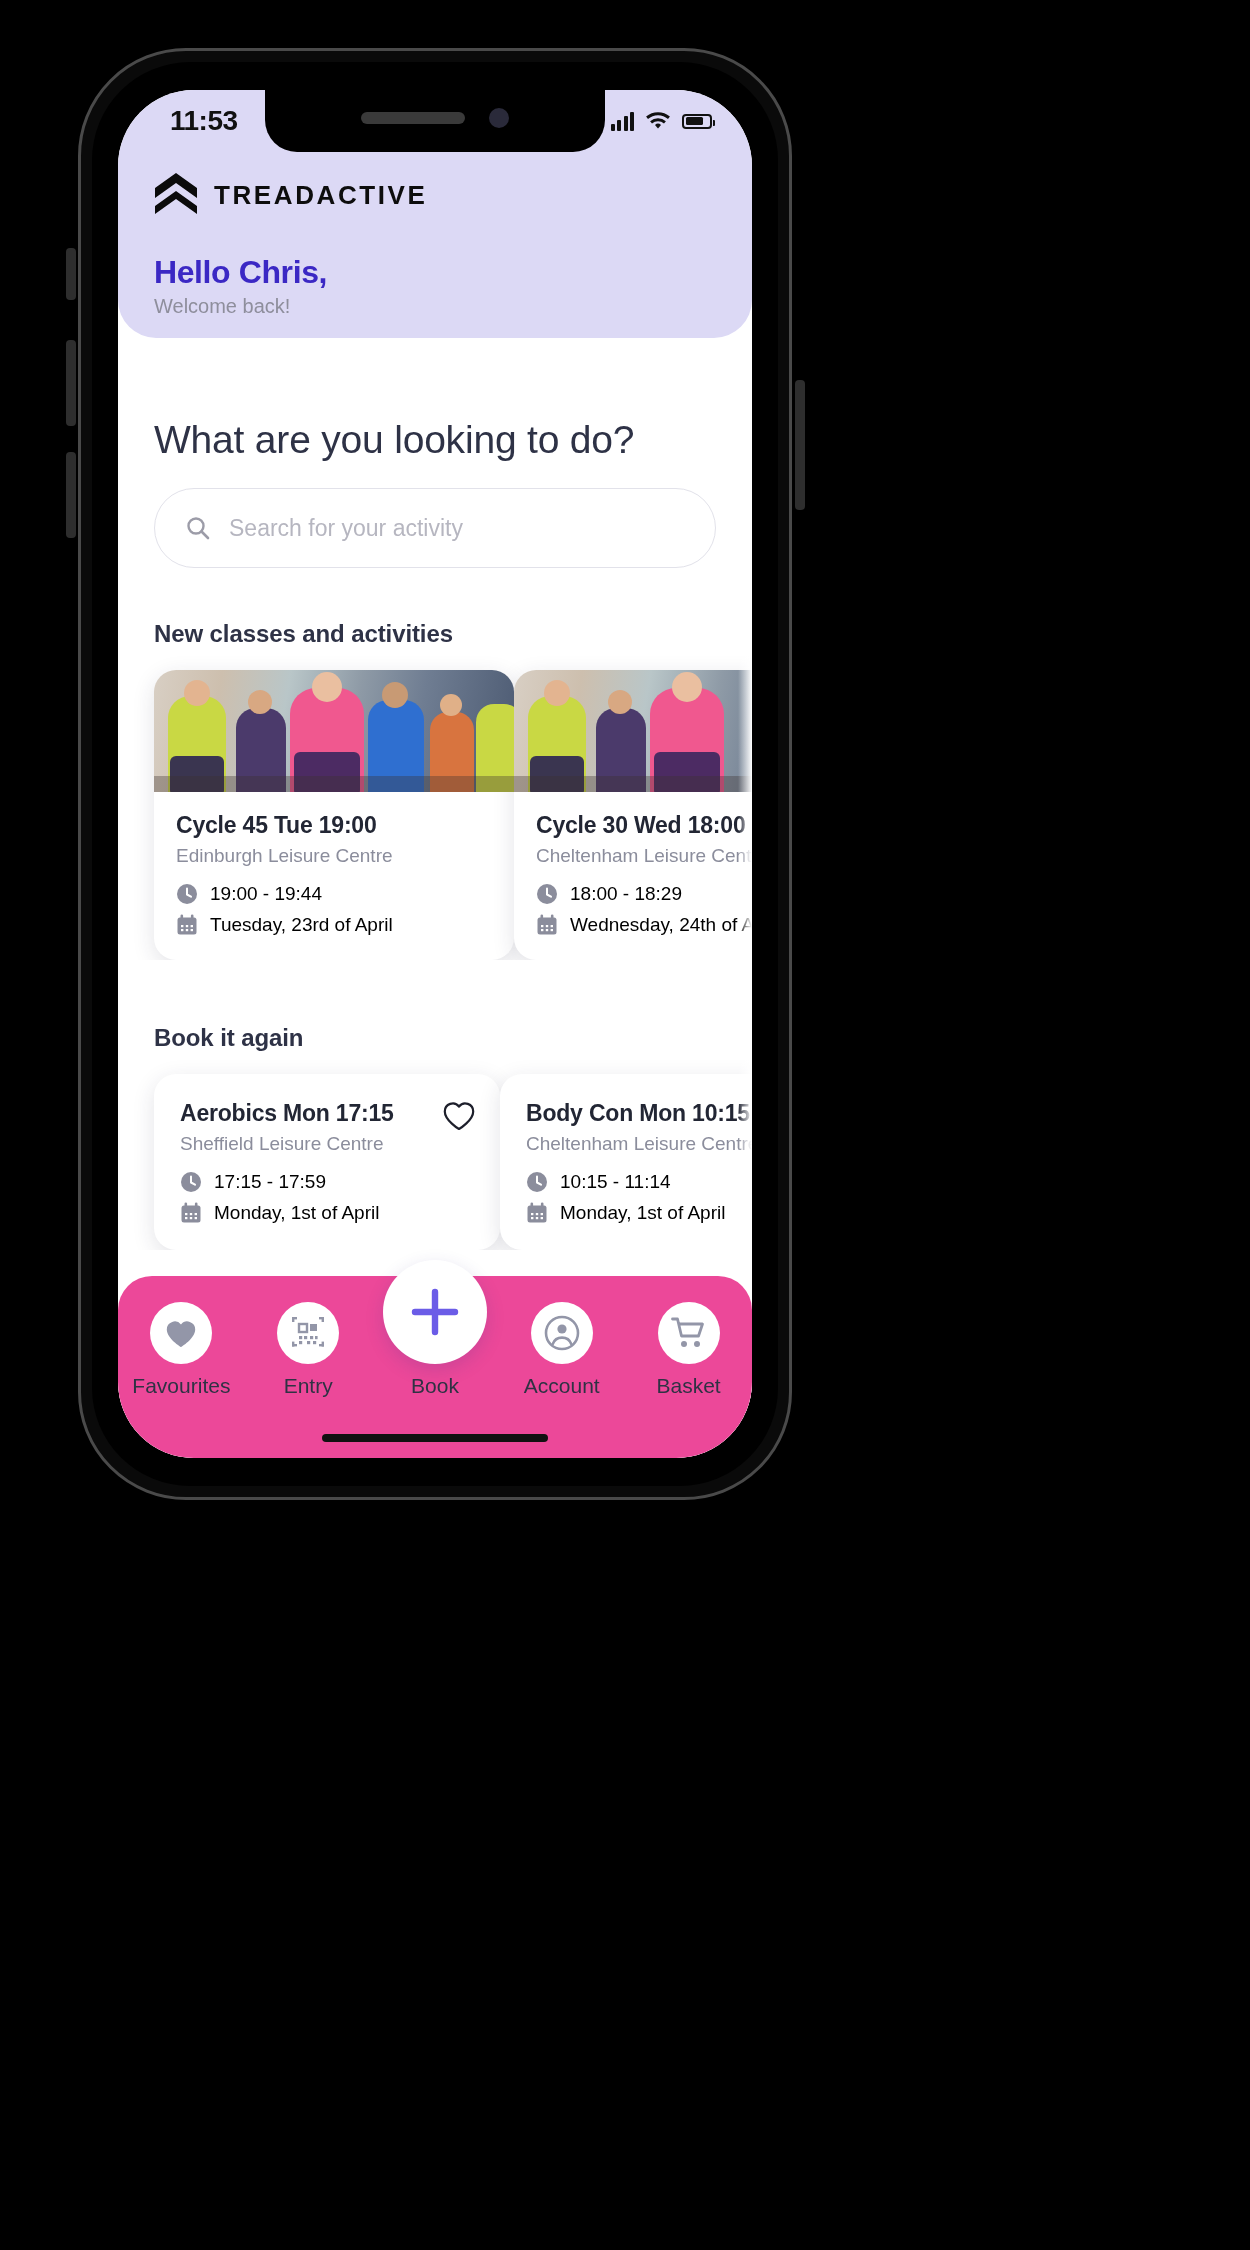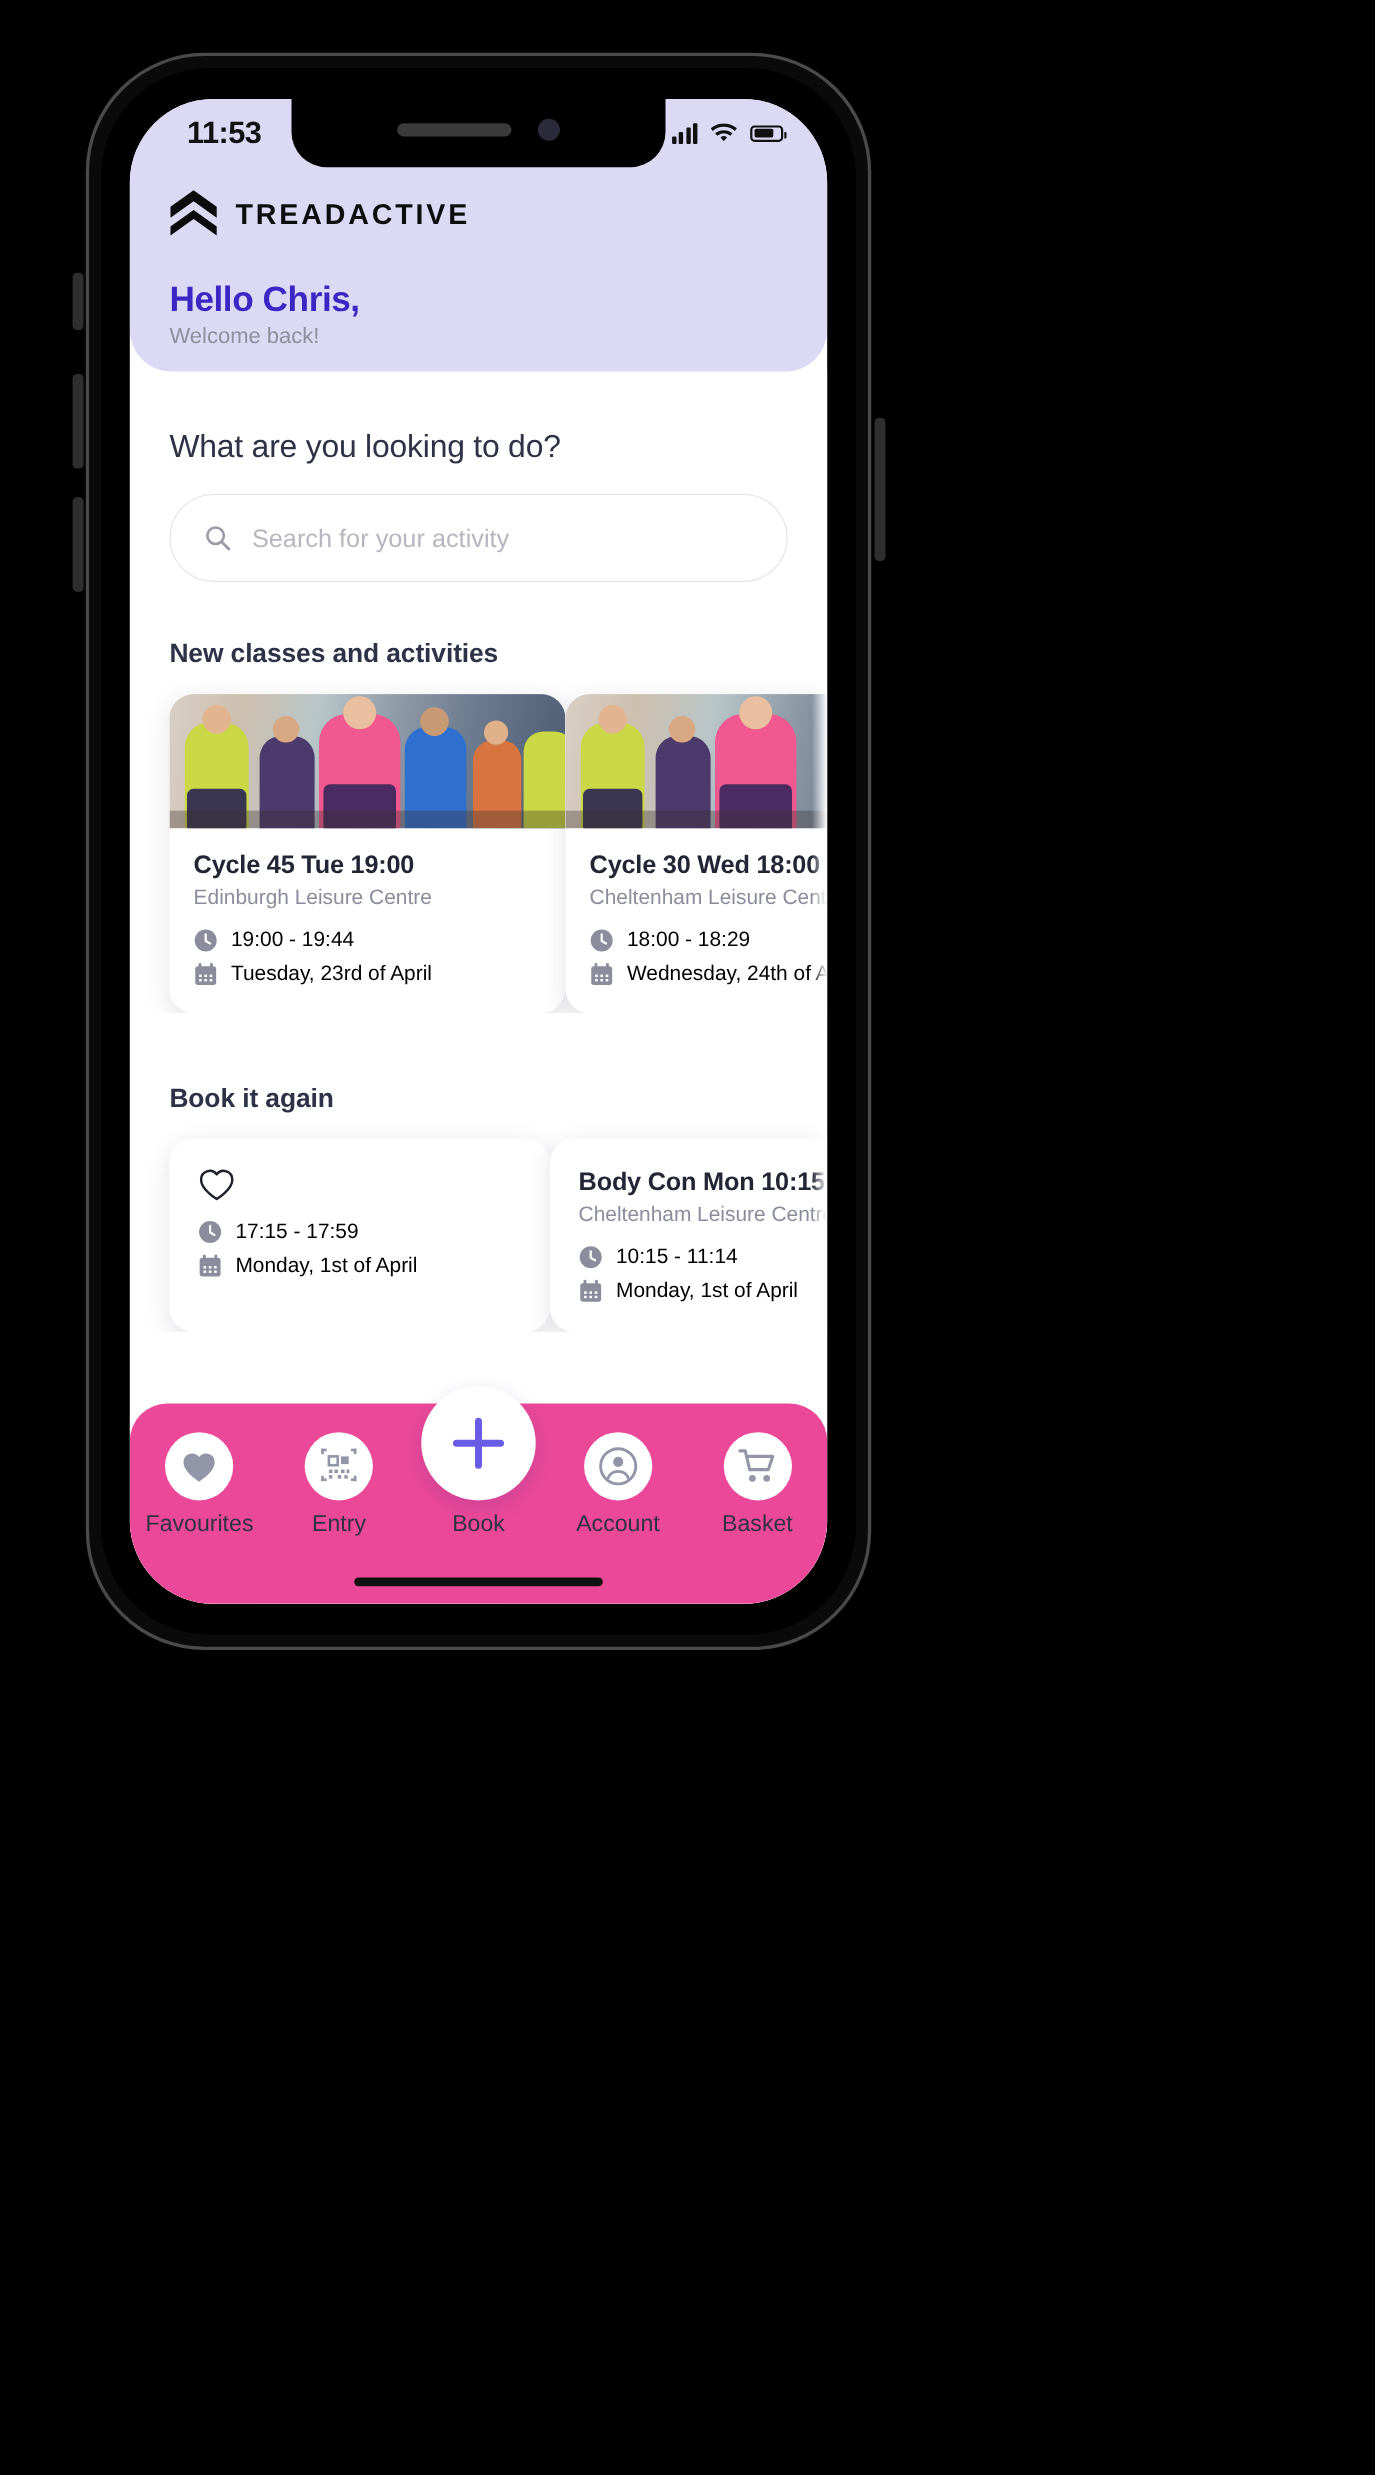--- a/index.html
+++ b/index.html
@@ -164,23 +164,23 @@
   }
 
   
   .content {
     position: relative;
     padding: 0 0 0 0;
     background: #ffffff;
     height: 1120px;
   }
   .h-question {
-    font-size: 29px;
+    font-size: 39px;
     color: #2e3246;
-    padding: 52px 0 0 36px;
+    padding: 80px 0 0 36px;
     letter-spacing: -0.2px;
   }
   .search-wrap { padding: 26px 36px 0 36px; }
   .search-box {
     height: 80px;
     border: 1.5px solid #e2e2ea;
     border-radius: 40px;
     display: flex;
     align-items: center;
     gap: 18px;
@@ -489,20 +489,24 @@
           </div>
         </div>
       </div>
     </div>
 
     <div class="sec-title" style="padding-top:64px;">Book it again</div>
     <div class="card-row">
 
       <div class="again-card">
         <div class="again-head">
+          <div>
+            <div class="card-title">Aerobics Mon 17:15</div>
+            <div class="card-venue">Sheffield Leisure Centre</div>
+          </div>
           <svg width="34" height="32" viewBox="0 0 34 32">
             <path d="M17 29S2.8 20.4 2.8 11.4A7.9 7.9 0 0 1 17 6.6a7.9 7.9 0 0 1 14.2 4.8C31.2 20.4 17 29 17 29z" fill="none" stroke="#1d1f2b" stroke-width="2.2" stroke-linejoin="round"></path>
           </svg>
         </div>
         <div class="meta">
           <svg width="22" height="22" viewBox="0 0 22 22">
             <circle cx="11" cy="11" r="10" fill="#8b8d9c"></circle>
             <path d="M11 5.5v6l4 2.2" fill="none" stroke="#fff" stroke-width="2" stroke-linecap="round" stroke-linejoin="round"></path>
           </svg>
           <div class="meta-txt">17:15 - 17:59</div>

